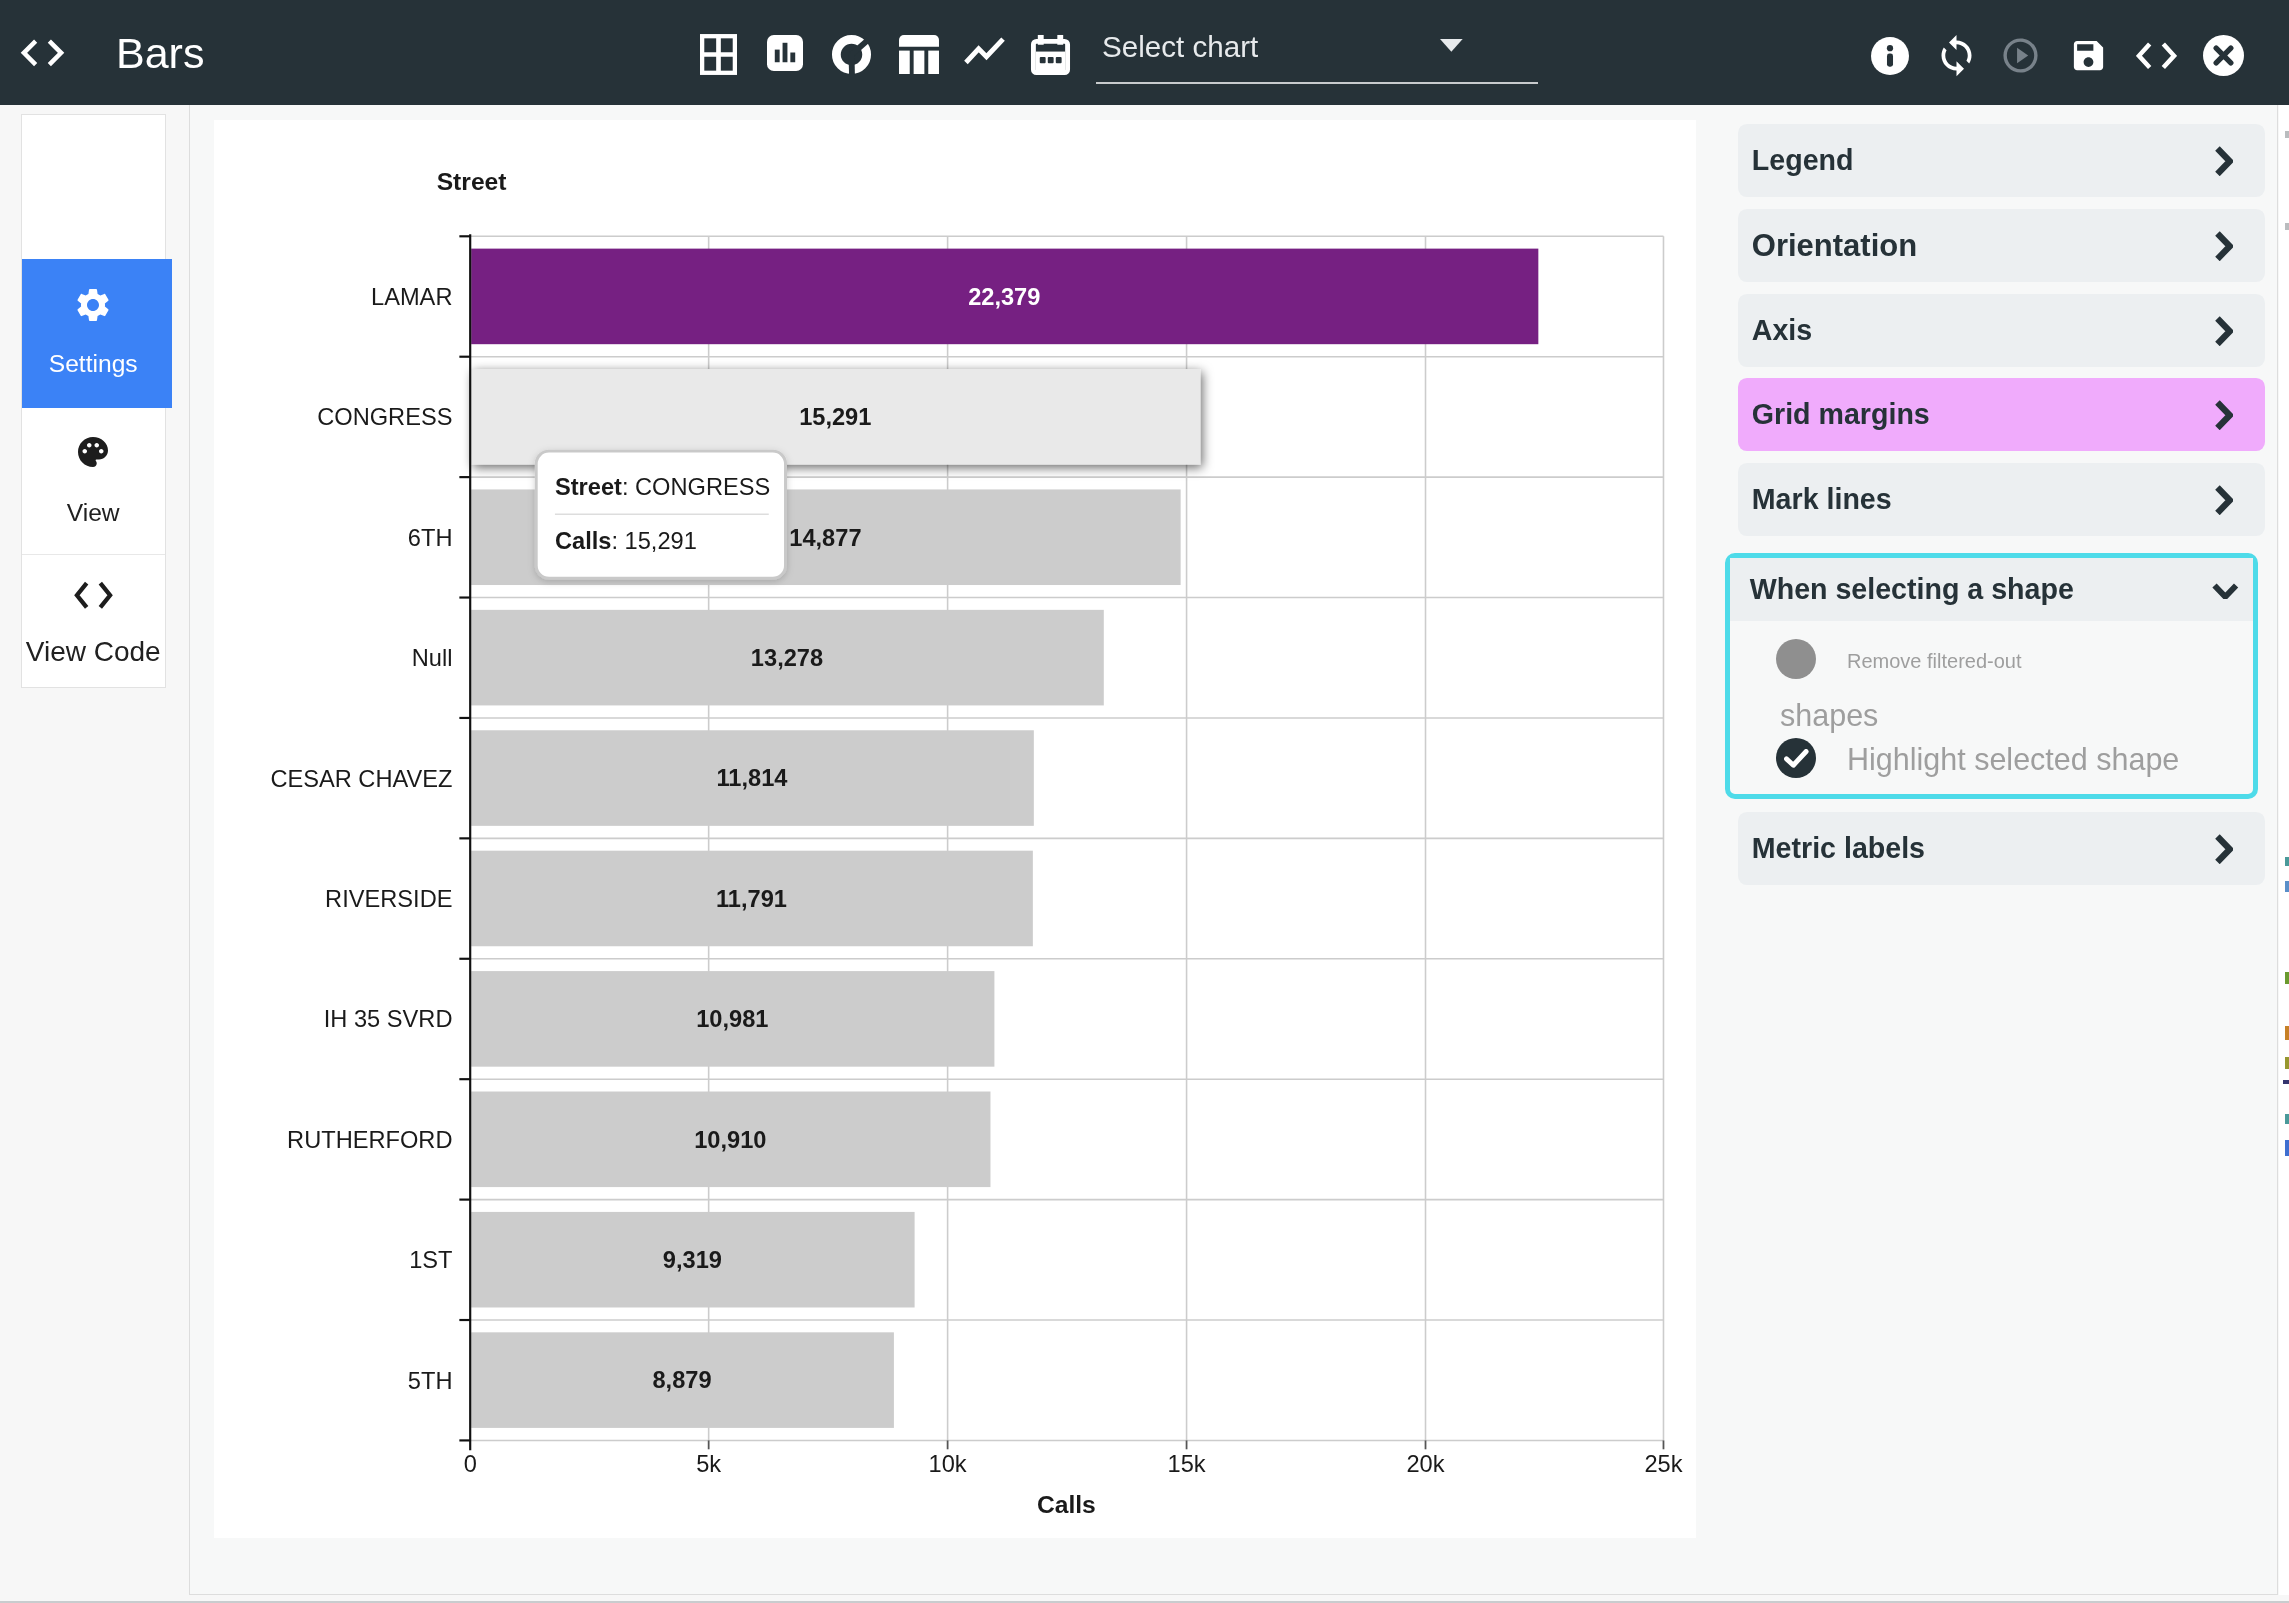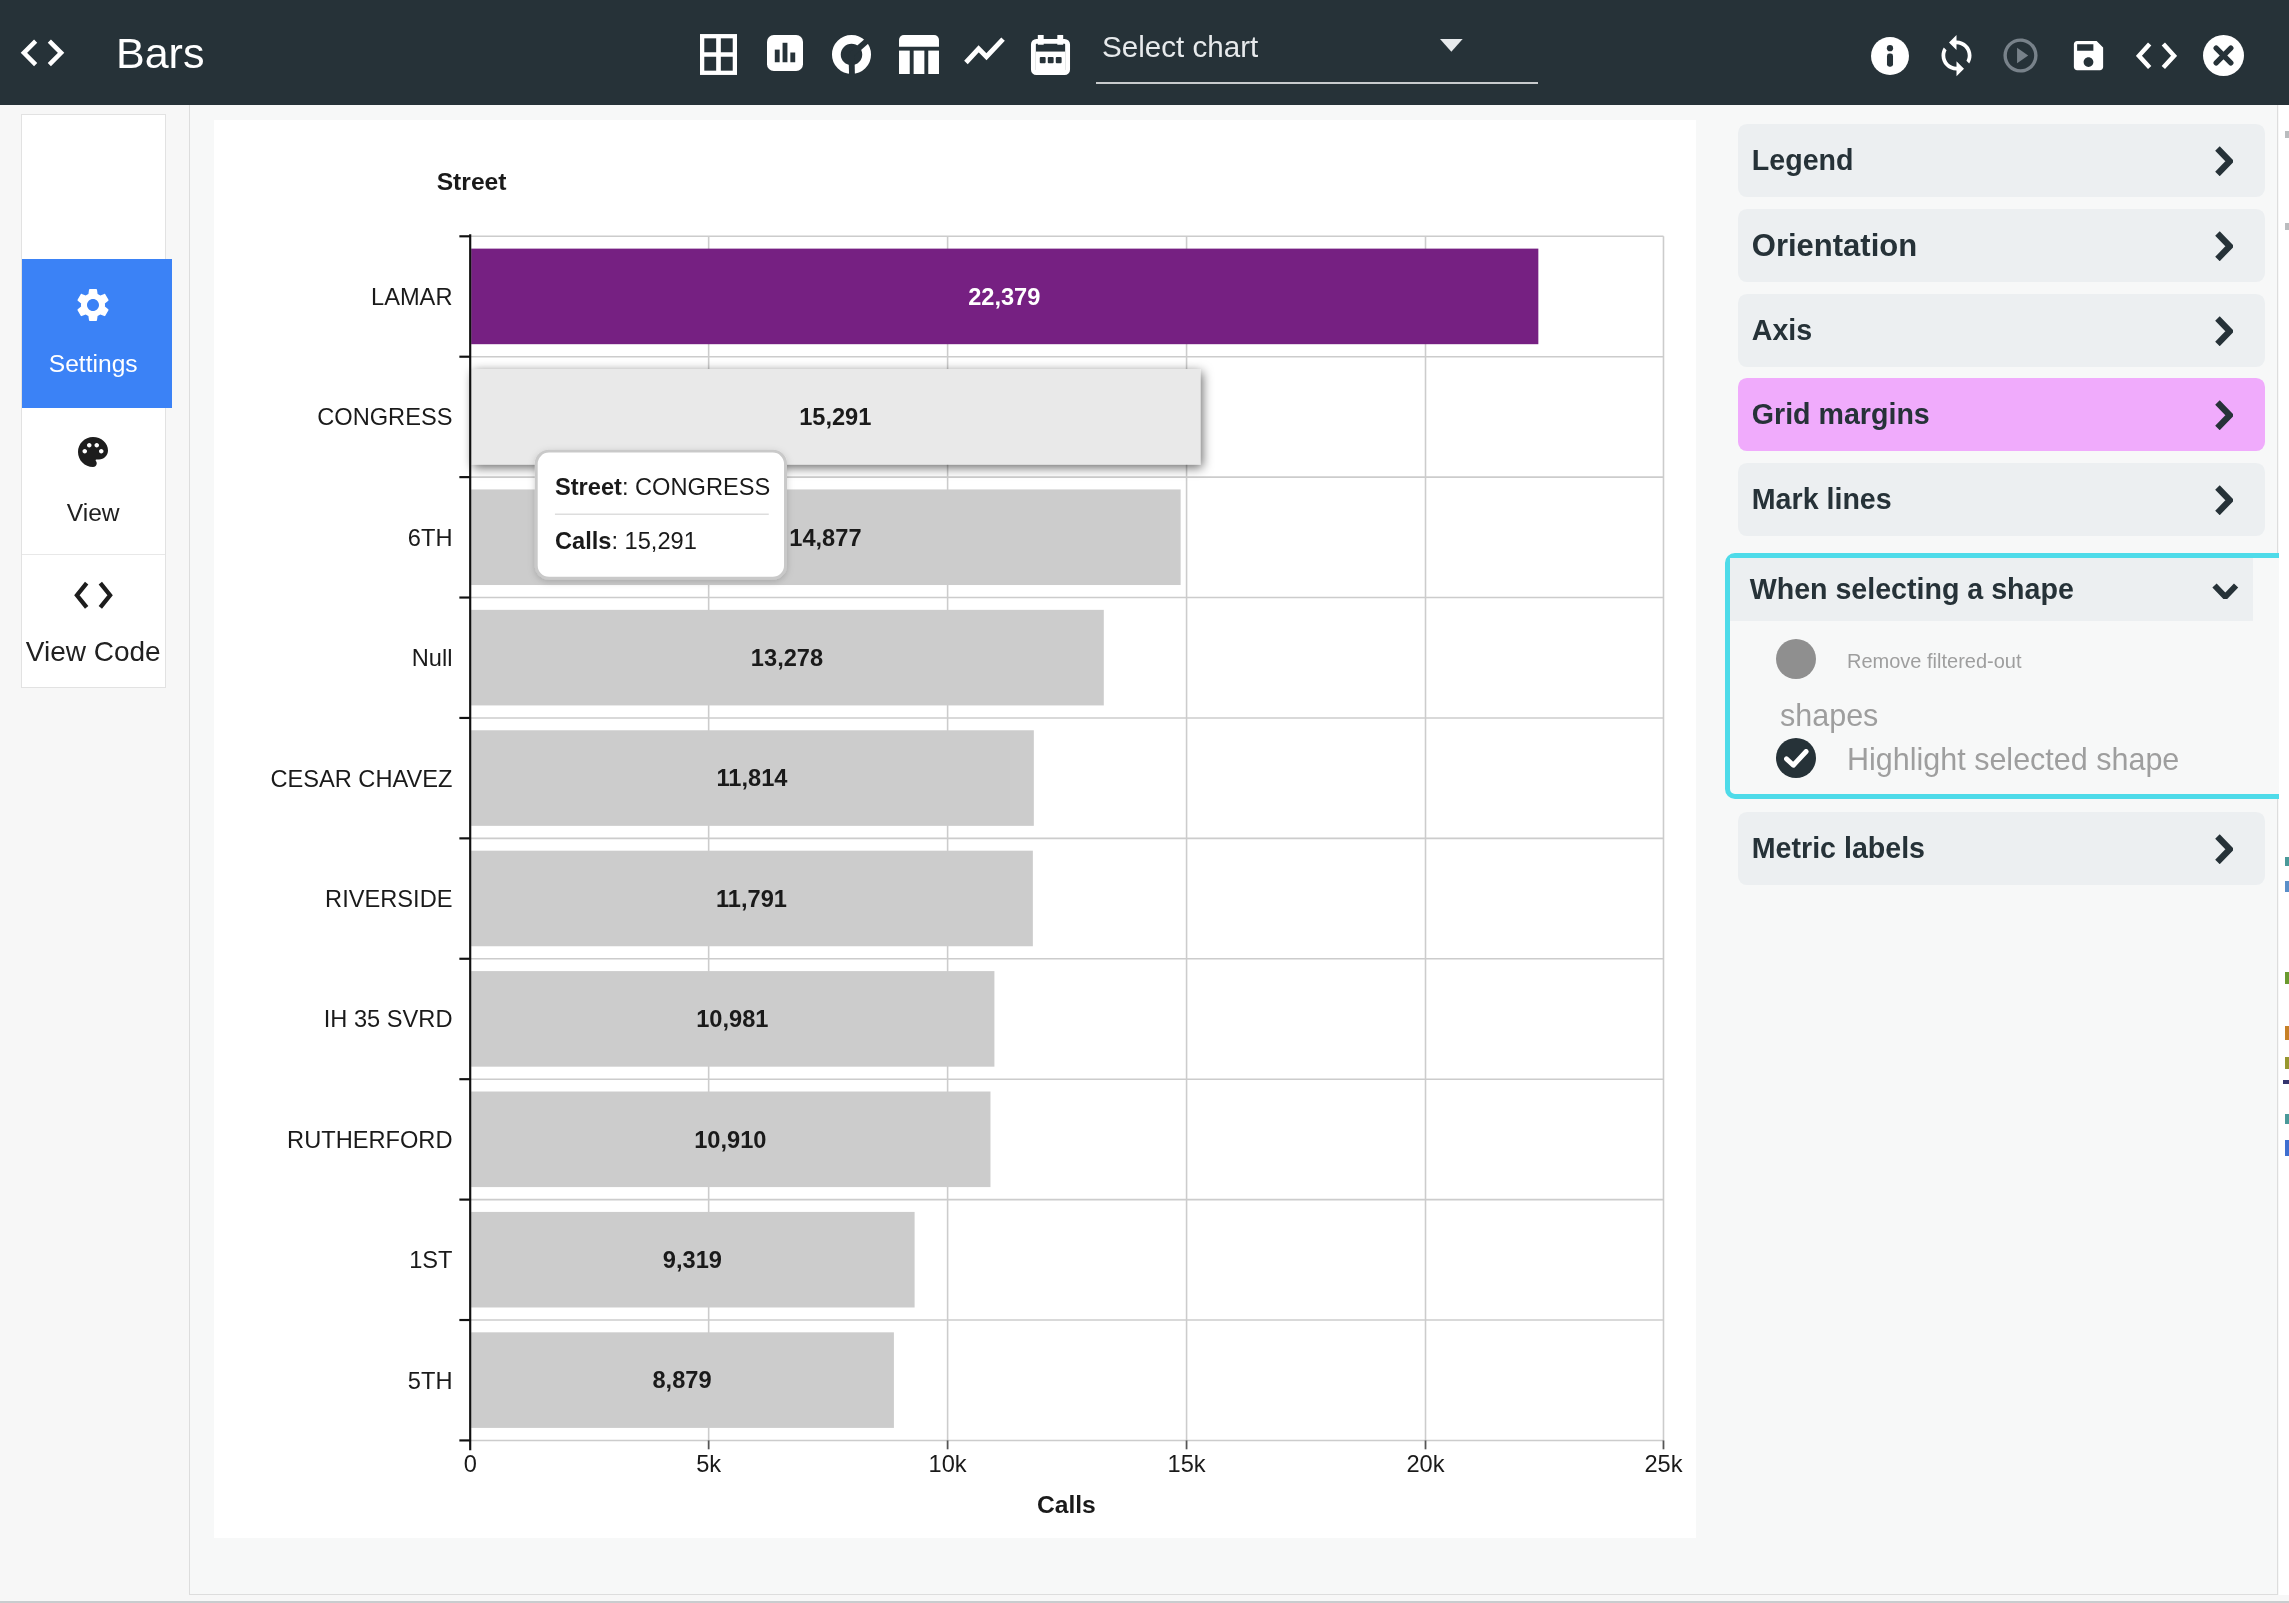--- a/index.html
+++ b/index.html
@@ -224,21 +224,21 @@
   <svg class="abs" style="left:477px;top:21.7px;" width="17.7" height="30.5" viewBox="0 0 18 31">
     <path d="M2.5 2.5 L15 15.5 L2.5 28.5" fill="none" stroke="#263238" stroke-width="6.4"></path>
   </svg>
 </div>
 <div class="abs" style="left:1738px;top:812px;width:527px;height:73px;background:#eceff1;border-radius:8.9px;">
   <div class="abs" style="left:13.8px;top:0;height:73px;line-height:73px;font-size:28.6px;font-weight:bold;color:#263238;">Metric labels</div>
   <svg class="abs" style="left:477px;top:21.7px;" width="17.7" height="30.5" viewBox="0 0 18 31">
     <path d="M2.5 2.5 L15 15.5 L2.5 28.5" fill="none" stroke="#263238" stroke-width="6.4"></path>
   </svg>
 </div>
-<div class="abs" style="left:1725px;top:553px;width:523px;height:236px;border:5.9px solid #4edbe9;border-radius:9.9px;background:#f7f8f8;padding-left:32px;">
+<div class="abs" style="left:1725px;top:553px;width:523px;height:236px;border:5.9px solid #4edbe9;border-radius:9.9px;background:#f7f8f8;">
   <div class="abs" style="left:0;top:0;width:523px;height:63px;background:#eceff1;">
     <div class="abs" style="left:19.7px;top:0;height:63px;line-height:63px;font-size:28.6px;font-weight:bold;color:#263238;">When selecting a shape</div>
     <svg class="abs" style="left:482px;top:24.6px;" width="26.6" height="16.7" viewBox="0 0 27 17">
       <path d="M2.5 2.5 L13.5 14 L24.5 2.5" fill="none" stroke="#263238" stroke-width="6"></path>
     </svg>
   </div>
   <div class="abs" style="left:46px;top:81px;width:40px;height:40px;border-radius:50%;background:#8f8f8f;"></div>
   <div class="abs" style="left:117px;top:92px;font-size:20px;color:#9e9e9e;">Remove filtered-out</div>
   <div class="abs" style="left:50px;top:140px;font-size:30.5px;color:#9e9e9e;">shapes</div>
   <div class="abs" style="left:46px;top:180px;width:40px;height:40px;border-radius:50%;background:#263238;"></div>

